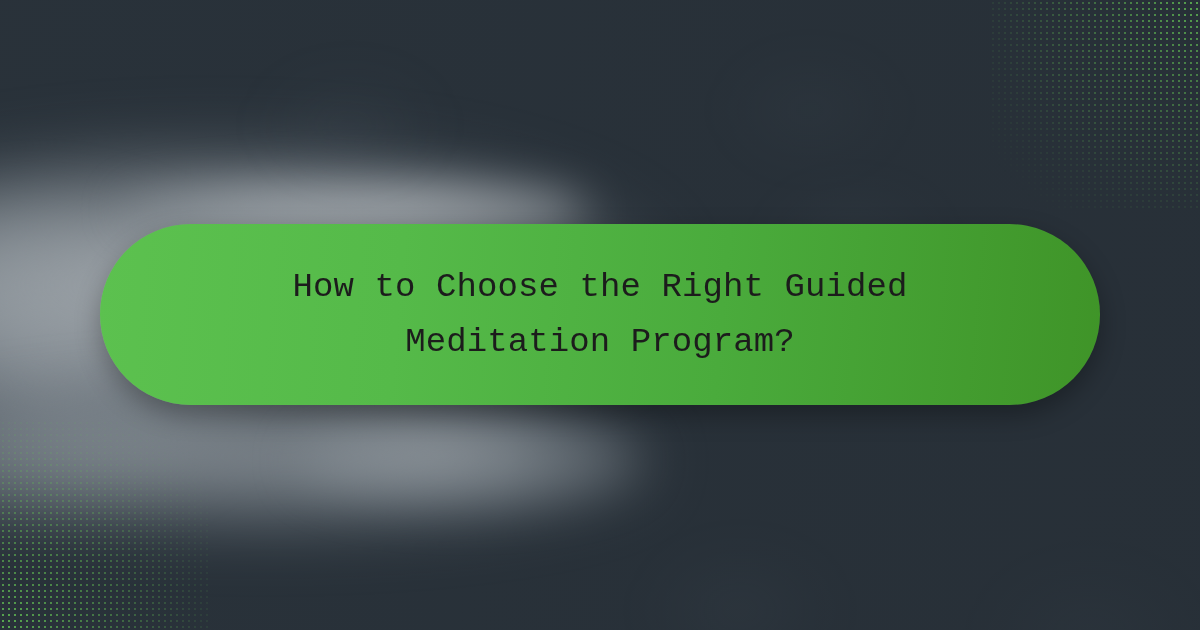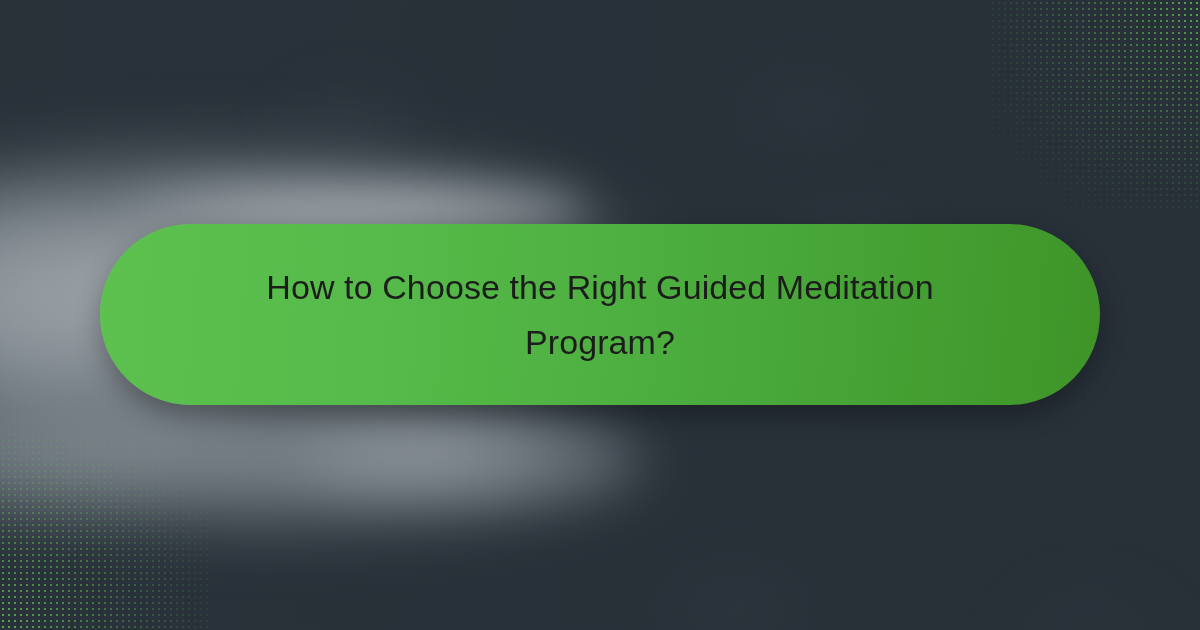--- a/index.html
+++ b/index.html
@@ -193,21 +193,21 @@
     background: linear-gradient(95deg, #5cc14f 0%, #55ba49 30%, #4aab3c 62%, #3f9428 100%);
     box-shadow: 0 10px 26px rgba(0,0,0,0.30);
     display: flex;
     align-items: center;
     justify-content: center;
     box-sizing: border-box;
     padding: 0 70px;
   }
 
   .pill-title {
-    font-family: Liberation Sans, sans-serif;
+    font-family: Liberation Mono, monospace;
     font-size: 34px;
     line-height: 1.6;
     font-weight: 400;
     color: #1c1c1c;
     text-align: center;
     letter-spacing: 0.1px;
     max-width: 760px;
     margin: 16px;
   }
 </style>

